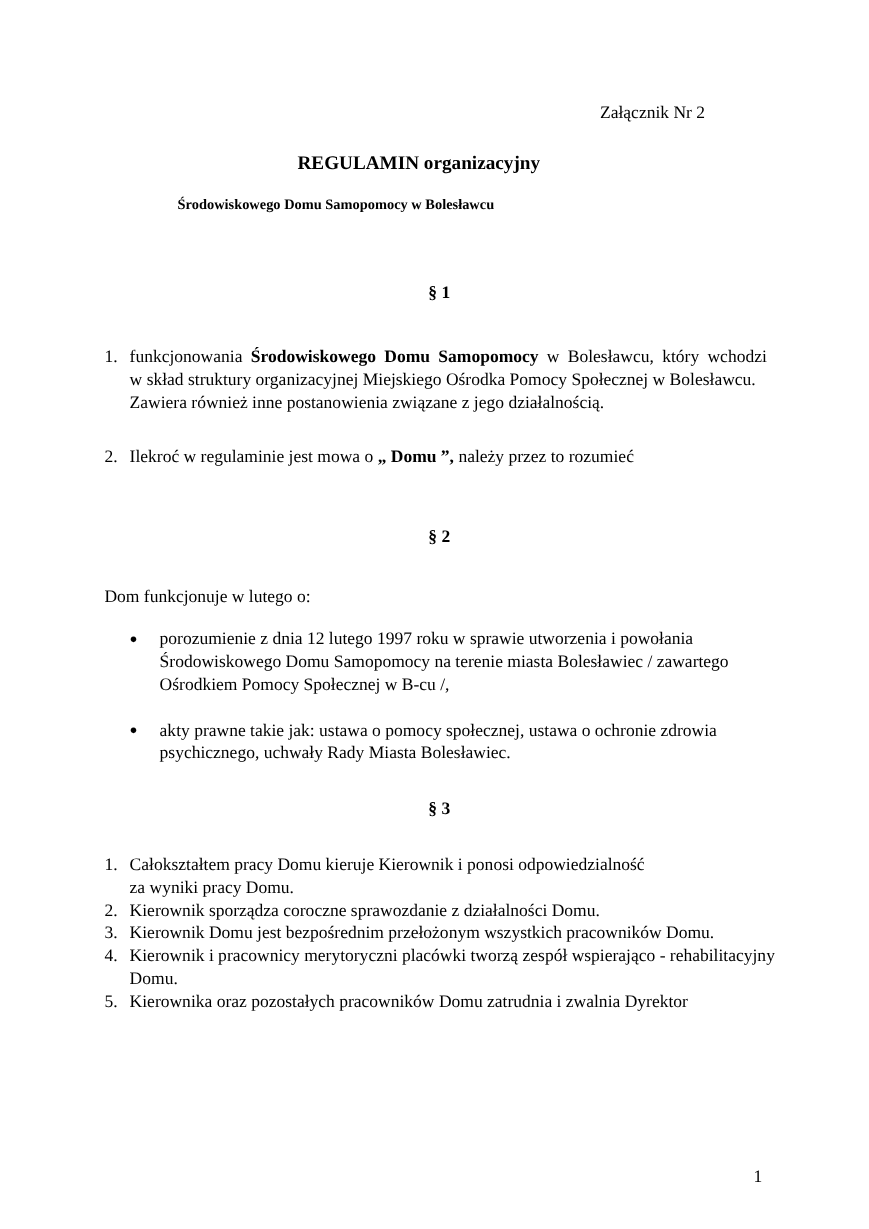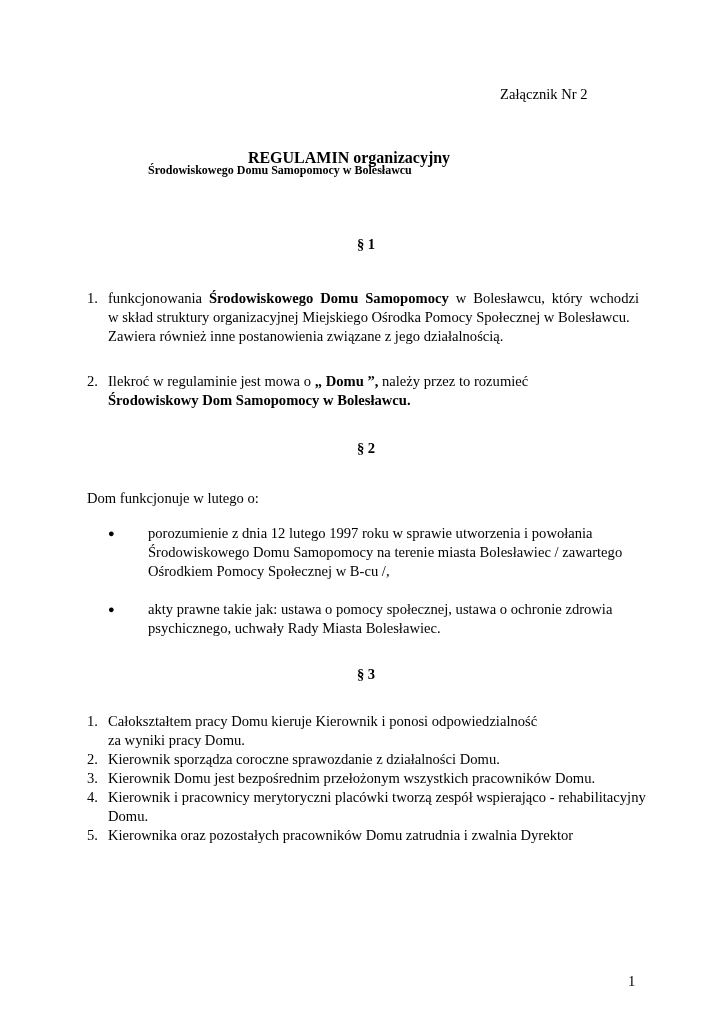--- a/index.html
+++ b/index.html
@@ -2,33 +2,33 @@
 <html><head>
   <meta charset="utf-8">
   <style>
     html, body { margin: 0; padding: 0; background: #ffffff; }
     body {
       width: 724px; height: 1024px; position: relative; overflow: hidden;
       font-family: "Liberation Serif", serif; color: #000; font-size: 14.6px;
     }
     .abs { position: absolute; white-space: nowrap; }
     .annex { left: 500px; top: 86px; font-size: 14.6px; }
-    .title1 { left: 0; width: 672px; top: 149px; text-align: center; font-weight: bold; font-size: 16px; padding-left: 26px; box-sizing: border-box; }
+    .title1 { left: 0; width: 672px; top: 128px; text-align: center; font-weight: bold; font-size: 16px; padding-left: 26px; box-sizing: border-box; }
     .title2 { left: 148px; top: 163px; font-weight: bold; font-size: 12px; }
     .para { left: 0; width: 724px; text-align: center; font-weight: bold; font-size: 14.6px; padding-left: 8px; box-sizing: border-box; }
     .item { position: absolute; left: 87px; width: 552px; line-height: 19px; }
     .item .num { position: absolute; left: 0; top: 0; }
     .item .txt { margin-left: 21px; }
     .just-line { text-align: justify; text-align-last: justify; display: block; }
     .plain-line { display: block; }
     b { font-weight: bold; }
     .intro { left: 87px; top: 490px; }
     .bullet { position: absolute; left: 108px; width: 540px; line-height: 19px; }
     .bullet .dot { position: absolute; left: 0; top: 0; font-size: 11px; }
-    .bullet .txt { margin-left: 40px; }
+    .bullet .txt { margin-left: 25px; }
     .list3 { position: absolute; left: 87px; width: 560px; line-height: 19px; }
     .list3 .row { position: relative; }
     .list3 .num { position: absolute; left: 0; top: 0; }
     .list3 .txt { margin-left: 21px; }
     .pagenum { left: 628px; top: 973px; }
   </style>
 </head>
 <body>
 
 <div>
@@ -46,21 +46,20 @@
       <span class="just-line"><span>funkcjonowania </span><b>Środowiskowego Domu Samopomocy</b><span> w Bolesławcu, który wchodzi</span></span>
       <span class="plain-line">w skład struktury organizacyjnej Miejskiego Ośrodka Pomocy Społecznej w Bolesławcu.</span>
       <span class="plain-line">Zawiera również inne postanowienia związane z jego działalnością.</span>
     </div>
   </div>
 
   <div class="item" style="top:372px;">
     <span class="num">2.</span>
     <div class="txt">
       <span class="plain-line"><span>Ilekroć w regulaminie jest mowa o </span><b>„ Domu ”,</b><span> należy przez to rozumieć</span></span>
-      <b class="plain-line">Środowiskowy Dom Samopomocy w Bolesławcu.</b>
     </div>
   </div>
 
   <div class="abs para" style="top:440px;">§ 2</div>
 
   <div class="abs intro">Dom funkcjonuje w lutego o:</div>
 
   <div class="bullet" style="top:524px;">
     <span class="dot">●</span>
     <div class="txt">

